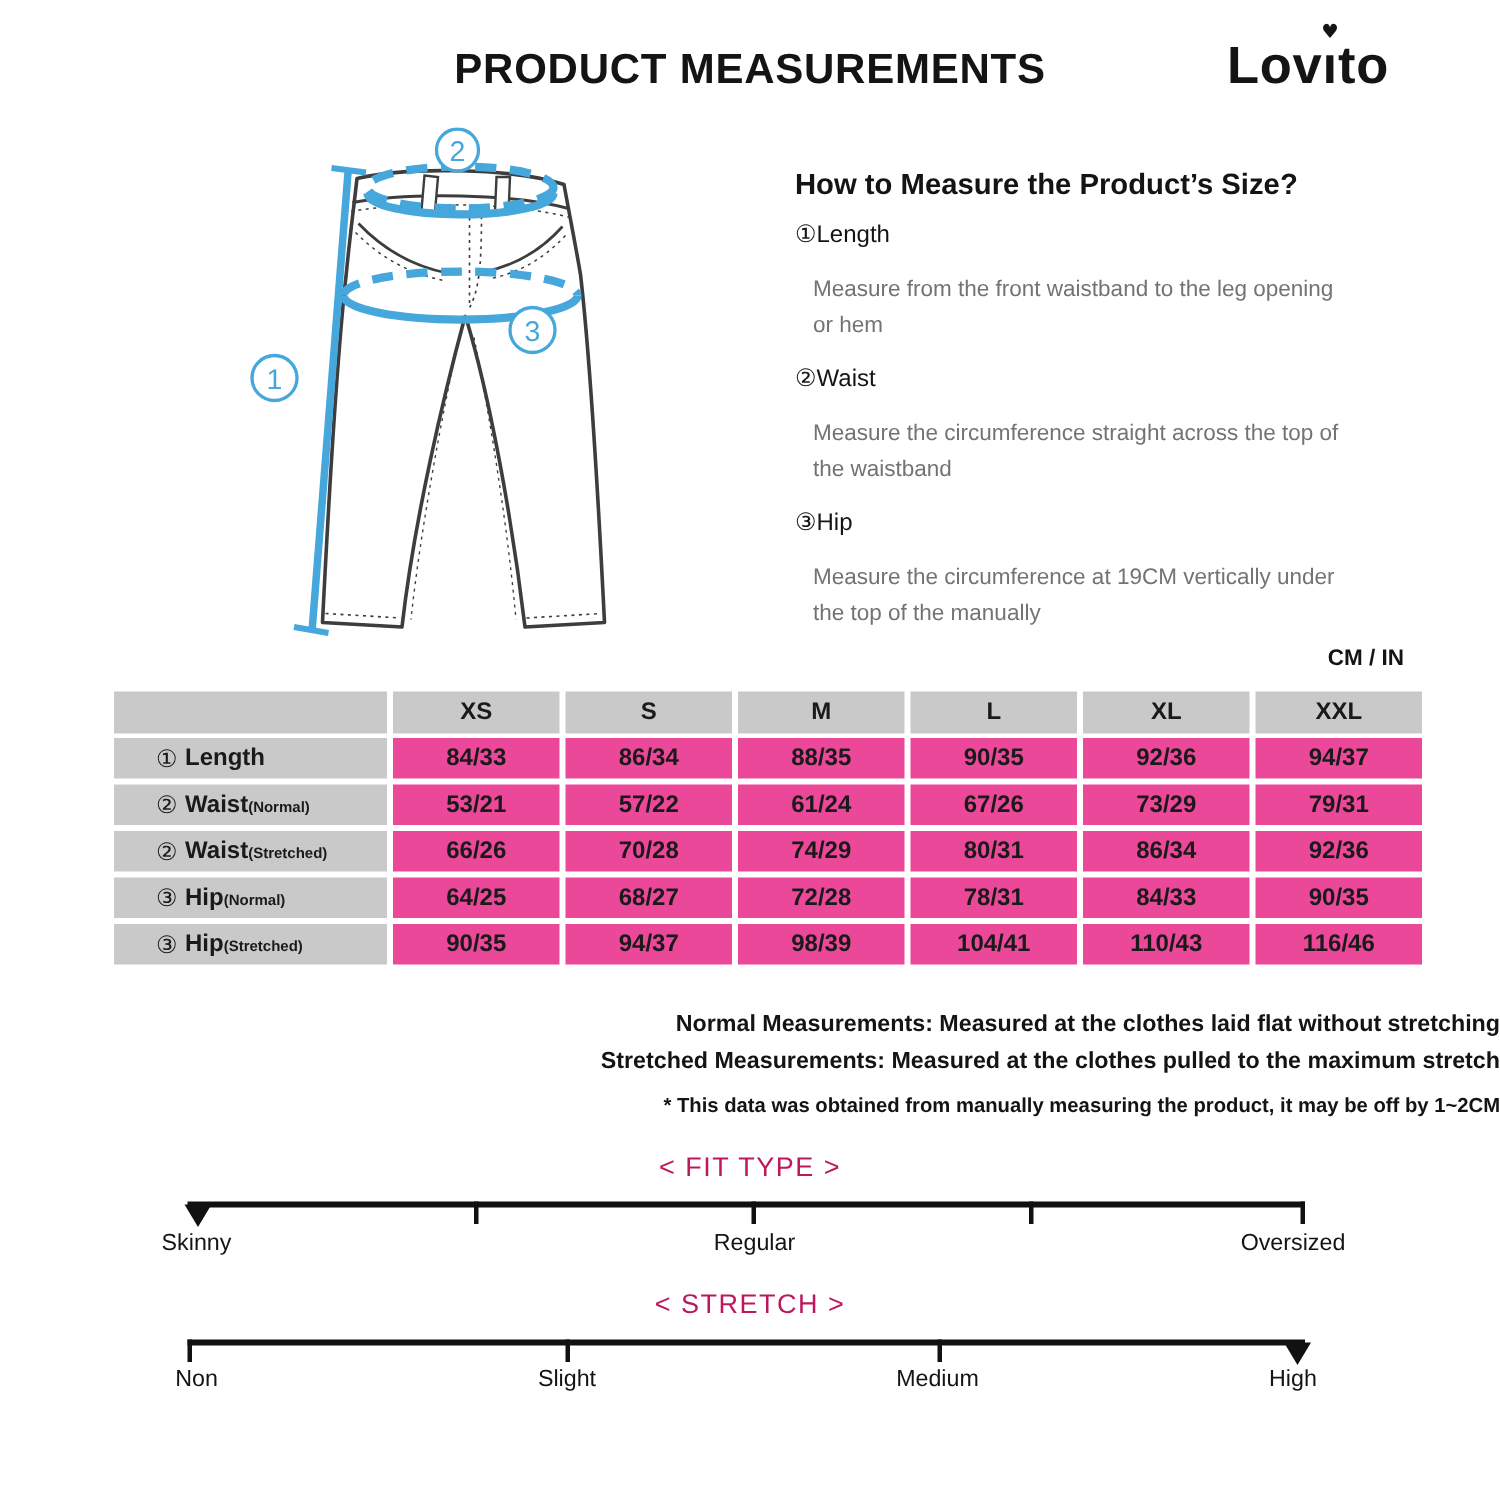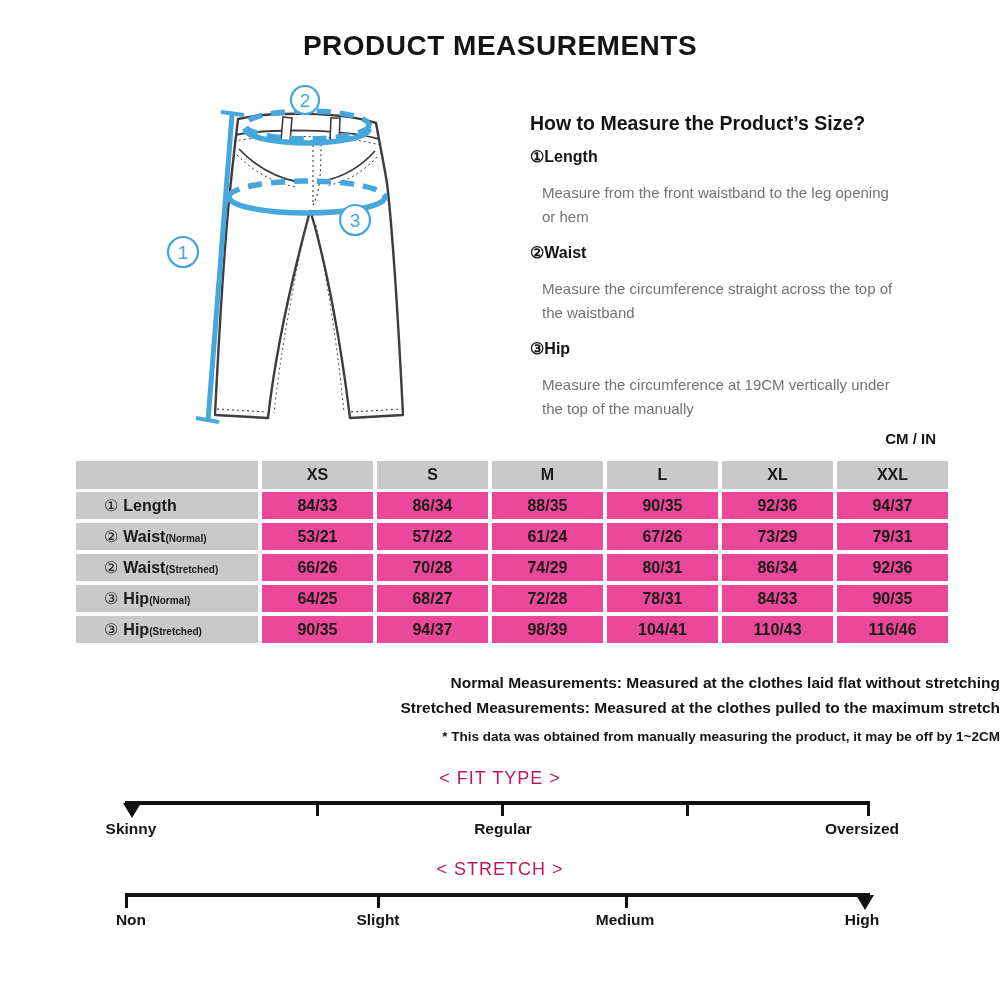--- a/index.html
+++ b/index.html
@@ -19,21 +19,21 @@
   }
   .brand .i-wrap{position:relative;display:inline-block;}
   .brand .heart{
     position:absolute;top:-9px;left:50%;transform:translateX(-50%);
     font-size:13px;line-height:13px;font-family:"DejaVu Sans", sans-serif;color:#141414;
   }
 
   
   .howto{left:530px;top:112px;width:410px;}
   .howto-title{font-size:19.5px;font-weight:bold;color:#141414;margin:0 0 10px 0;}
-  .howto-label{font-size:16px;font-weight:bold;color:#141414;line-height:24px;}
+  .howto-label{font-size:16px;font-weight:normal;color:#141414;line-height:24px;}
   .howto-desc{font-size:15px;color:#737373;line-height:24px;max-width:362px;margin:12px;}
 
   
   .diagram{left:140px;top:85px;width:380px;height:360px;}
 
   
   .unit-label{top:430px;right:64px;font-size:15px;font-weight:bold;color:#141414;}
   .size-table{
     left:64px;top:461px;display:grid;
     grid-template-columns:182px repeat(6,111px);
@@ -59,29 +59,32 @@
   .scale-title{left:0;right:0;text-align:center;font-size:18px;font-weight:normal;letter-spacing:1px;color:#be185d;}
   .scale-line{left:125px;width:745px;height:4px;background:#111;}
   .scale-line .tick{position:absolute;top:0;width:3px;height:15px;background:#111;}
   .scale-line .marker{
     position:absolute;top:2px;width:0;height:0;transform:translateX(-50%);
     border-left:9px solid transparent;border-right:9px solid transparent;border-top:15px solid #111;
   }
   .scale-labels{left:0;right:0;height:20px;}
   .scale-labels span{
     position:absolute;transform:translateX(-50%);white-space:nowrap;
-    font-size:15.5px;font-weight:bold;color:#141414;
+    font-size:15.5px;font-weight:normal;color:#141414;
   }
 </style>
 </head>
 <body>
 
 <div class="page">
 
   <div class="abs main-title">PRODUCT MEASUREMENTS</div>
+  <div class="abs brand">
+    <span>Lov</span><span class="i-wrap"><span>ı</span><span class="heart">♥</span></span><span>to</span>
+  </div>
 
   <div class="abs diagram">
     <svg width="380" height="360" viewBox="0 0 380 360">
 
       <path d="M98 34 C 132 26, 202 27, 236 38
            C 240 60, 244 80, 247 98
            C 253 150, 259 250, 263 330
            L 210 333
            C 201 258, 186 178, 171 128
            L 170 126

